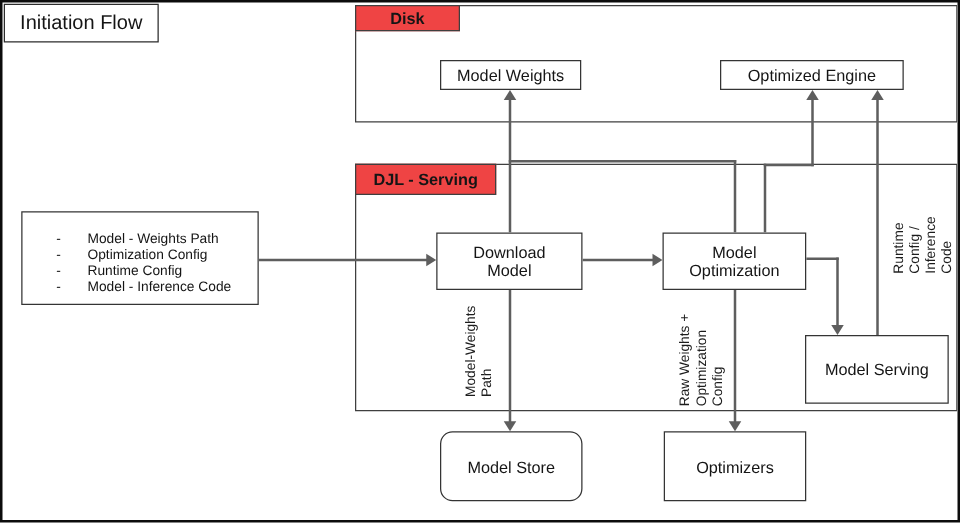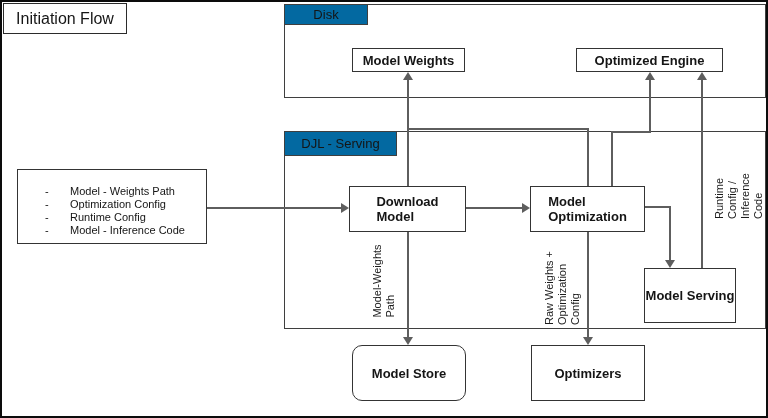--- a/index.html
+++ b/index.html
@@ -6,30 +6,30 @@
   body{
     width:768px;height:418px;position:relative;background:#ffffff;
     font-family:"Liberation Sans", sans-serif;color:#151515;overflow:hidden;
   }
   *{box-sizing:border-box;}
   .canvas{position:absolute;inset:0;border:2px solid #0c0c0c;background:#fff;padding-left:44px;}
 
   
   .container{position:absolute;border:1.5px solid #3f3f3f;background:#fff;z-index:1;}
   .tab{
-    position:absolute;border:1.5px solid #3f3f3f;background:#0369a1;z-index:3;
+    position:absolute;border:1.5px solid #3f3f3f;background:#ef4444;z-index:3;
     display:flex;align-items:center;justify-content:center;
-    font-weight:400;font-size:13px;text-align:right;
+    font-weight:700;font-size:13px;text-align:right;
   }
 
   
   .node{
     position:absolute;border:1.5px solid #343434;background:#fff;z-index:3;
-    display:flex;align-items:center;justify-content:center;text-align:left;
-    font-weight:700;font-size:13px;line-height:15px;white-space:pre-line;
+    display:flex;align-items:center;justify-content:center;text-align:center;
+    font-weight:400;font-size:13px;line-height:15px;white-space:pre-line;
   }
 
   
   .title-box{
     position:absolute;left:1px;top:1px;width:124px;height:31px;
     border:1.5px solid #2b2b2b;background:#fff;z-index:4;
     display:flex;align-items:center;justify-content:center;font-size:16px;
   }
 
   
@@ -141,21 +141,21 @@
     <span>Optimized Engine</span>
   </div>
   <div class="node" style="left:347px;top:184px;width:117px;height:46px;">
     <span>Download
 Model</span>
   </div>
   <div class="node" style="left:528px;top:184px;width:115px;height:46px;">
     <span>Model
 Optimization</span>
   </div>
-  <div class="node" style="left:642px;top:266px;width:92px;height:55px;">
+  <div class="node" style="left:642px;top:266px;width:115px;height:55px;">
     <span>Model Serving</span>
   </div>
   <div class="node" style="left:350px;top:343px;width:114px;height:56px;border-radius:10px;">
     <span>Model Store</span>
   </div>
   <div class="node" style="left:529px;top:343px;width:114px;height:56px;">
     <span>Optimizers</span>
   </div>
 
 </div>

